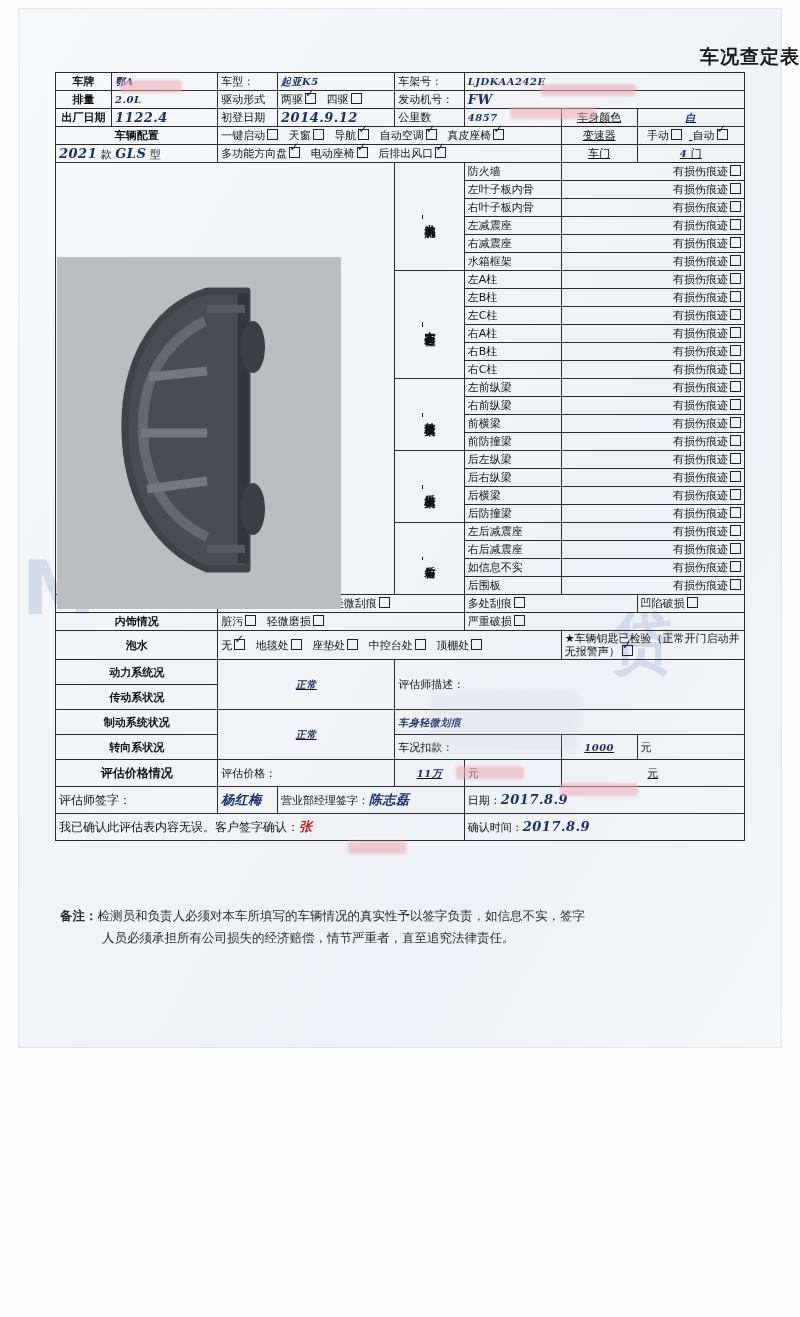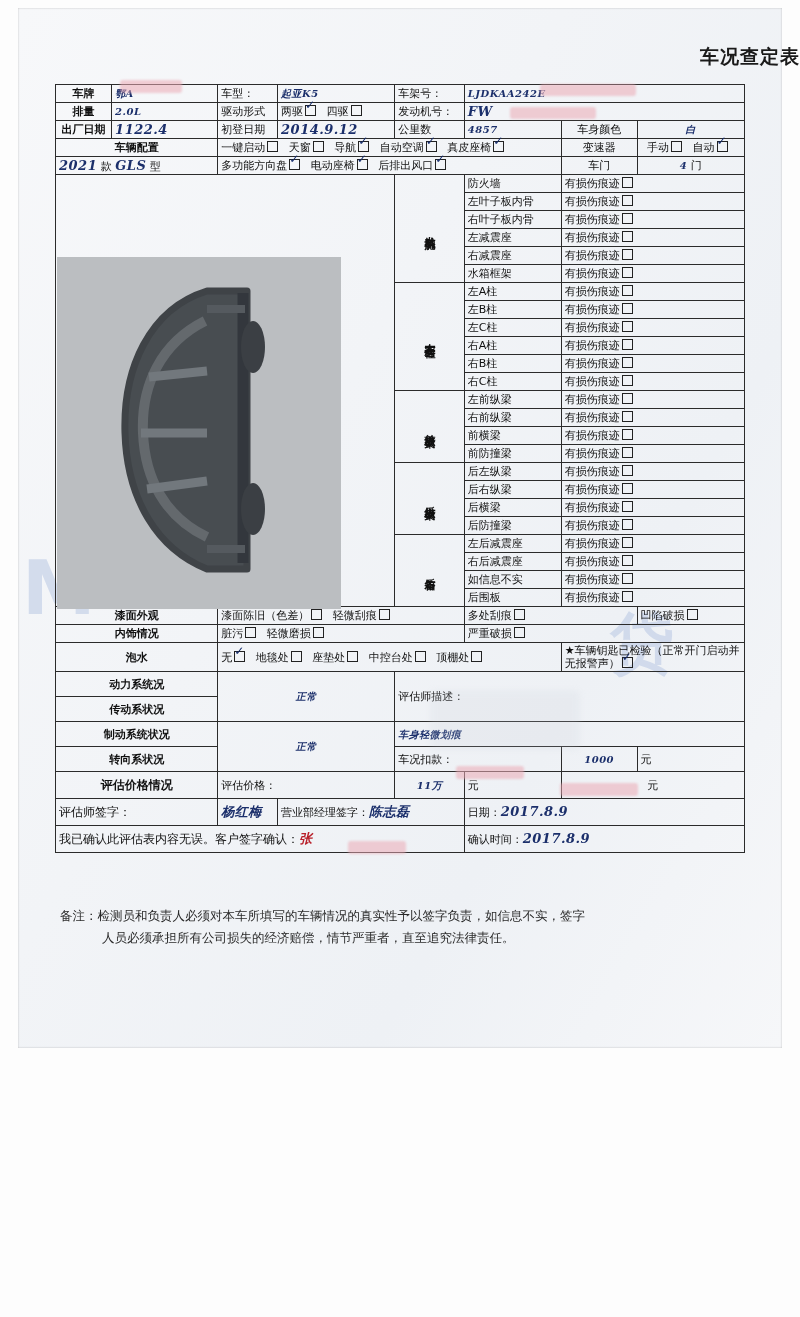--- a/index.html
+++ b/index.html
@@ -8,38 +8,38 @@
   .scan{position:absolute;left:18px;top:8px;width:764px;height:1040px;background:
       linear-gradient(120deg,#f7f8fa 0%,#f2f4f7 40%,#eef1f5 70%,#f6f7f9 100%);
       box-shadow:0 0 2px rgba(0,0,0,.25) inset;}
   .wm{position:absolute;font-family:"DejaVu Sans",sans-serif;font-weight:bold;color:#b9c8e4;opacity:.55;
       letter-spacing:2px;pointer-events:none;user-select:none;}
   .wm1{left:22px;top:545px;font-size:74px;}
   .wm2{left:300px;top:585px;font-size:70px;}
   .wm3{left:610px;top:600px;font-size:64px;}
   .title{position:absolute;left:0;top:44px;width:800px;text-align:right;font-size:19px;font-weight:bold;
       color:#1a1a1a;letter-spacing:1px;}
-  table.main{position:absolute;left:55px;top:72px;width:690px;border-collapse:collapse;margin-top:12px;}
+  table.main{position:absolute;left:55px;top:72px;width:690px;border-collapse:collapse;}
   table.main td{border:1px solid #2b2b2b;font-size:11px;color:#111;padding:1px 3px;height:15px;
       vertical-align:middle;line-height:13px;}
-  .c{text-align:center;}
+  .c{text-align:center;text-decoration:underline;}
   .lbl{text-align:center;font-weight:bold;background:transparent;}
   .hand{font-family:"DejaVu Serif","Liberation Serif",serif;color:#1b2f6b;font-size:10px;
       font-style:italic;font-weight:bold;letter-spacing:.5px;}
   .hand.sm{font-size:13px;}
   .hand.red{color:#b8202a;}
   .cb{display:inline-block;width:9px;height:9px;border:1px solid #222;vertical-align:-1px;margin-left:2px;position:relative;}
   .cb.tick:after{content:"✓";position:absolute;left:-1px;top:-7px;font-size:12px;color:#12296b;font-weight:bold;}
   .opt{white-space:nowrap;margin-right:7px;display:inline-block;}
   .vert{writing-mode:vertical-rl;text-orientation:upright;letter-spacing:1px;font-weight:bold;font-size:11px;}
-  .dmg{text-align:left;white-space:nowrap;}
+  .dmg{text-align:right;white-space:nowrap;}
   .photo{position:absolute;left:57px;top:257px;width:284px;height:352px;overflow:hidden;
       background:#c9cbcd;}
   .note{position:absolute;left:60px;top:905px;width:690px;font-size:12.5px;color:#2a2a2a;line-height:22px;}
-  .note .ttl{font-weight:normal;}
+  .note .ttl{font-weight:bold;}
   .blot{position:absolute;background:rgba(235,170,180,.55);border-radius:3px;filter:blur(1px);}
   .smudge{position:absolute;background:rgba(200,205,215,.5);filter:blur(3px);border-radius:6px;}
 </style>
 </head>
 <body>
 
 <div class="page">
   <div class="scan"></div>
 
   <div class="wm wm1">M</div>

